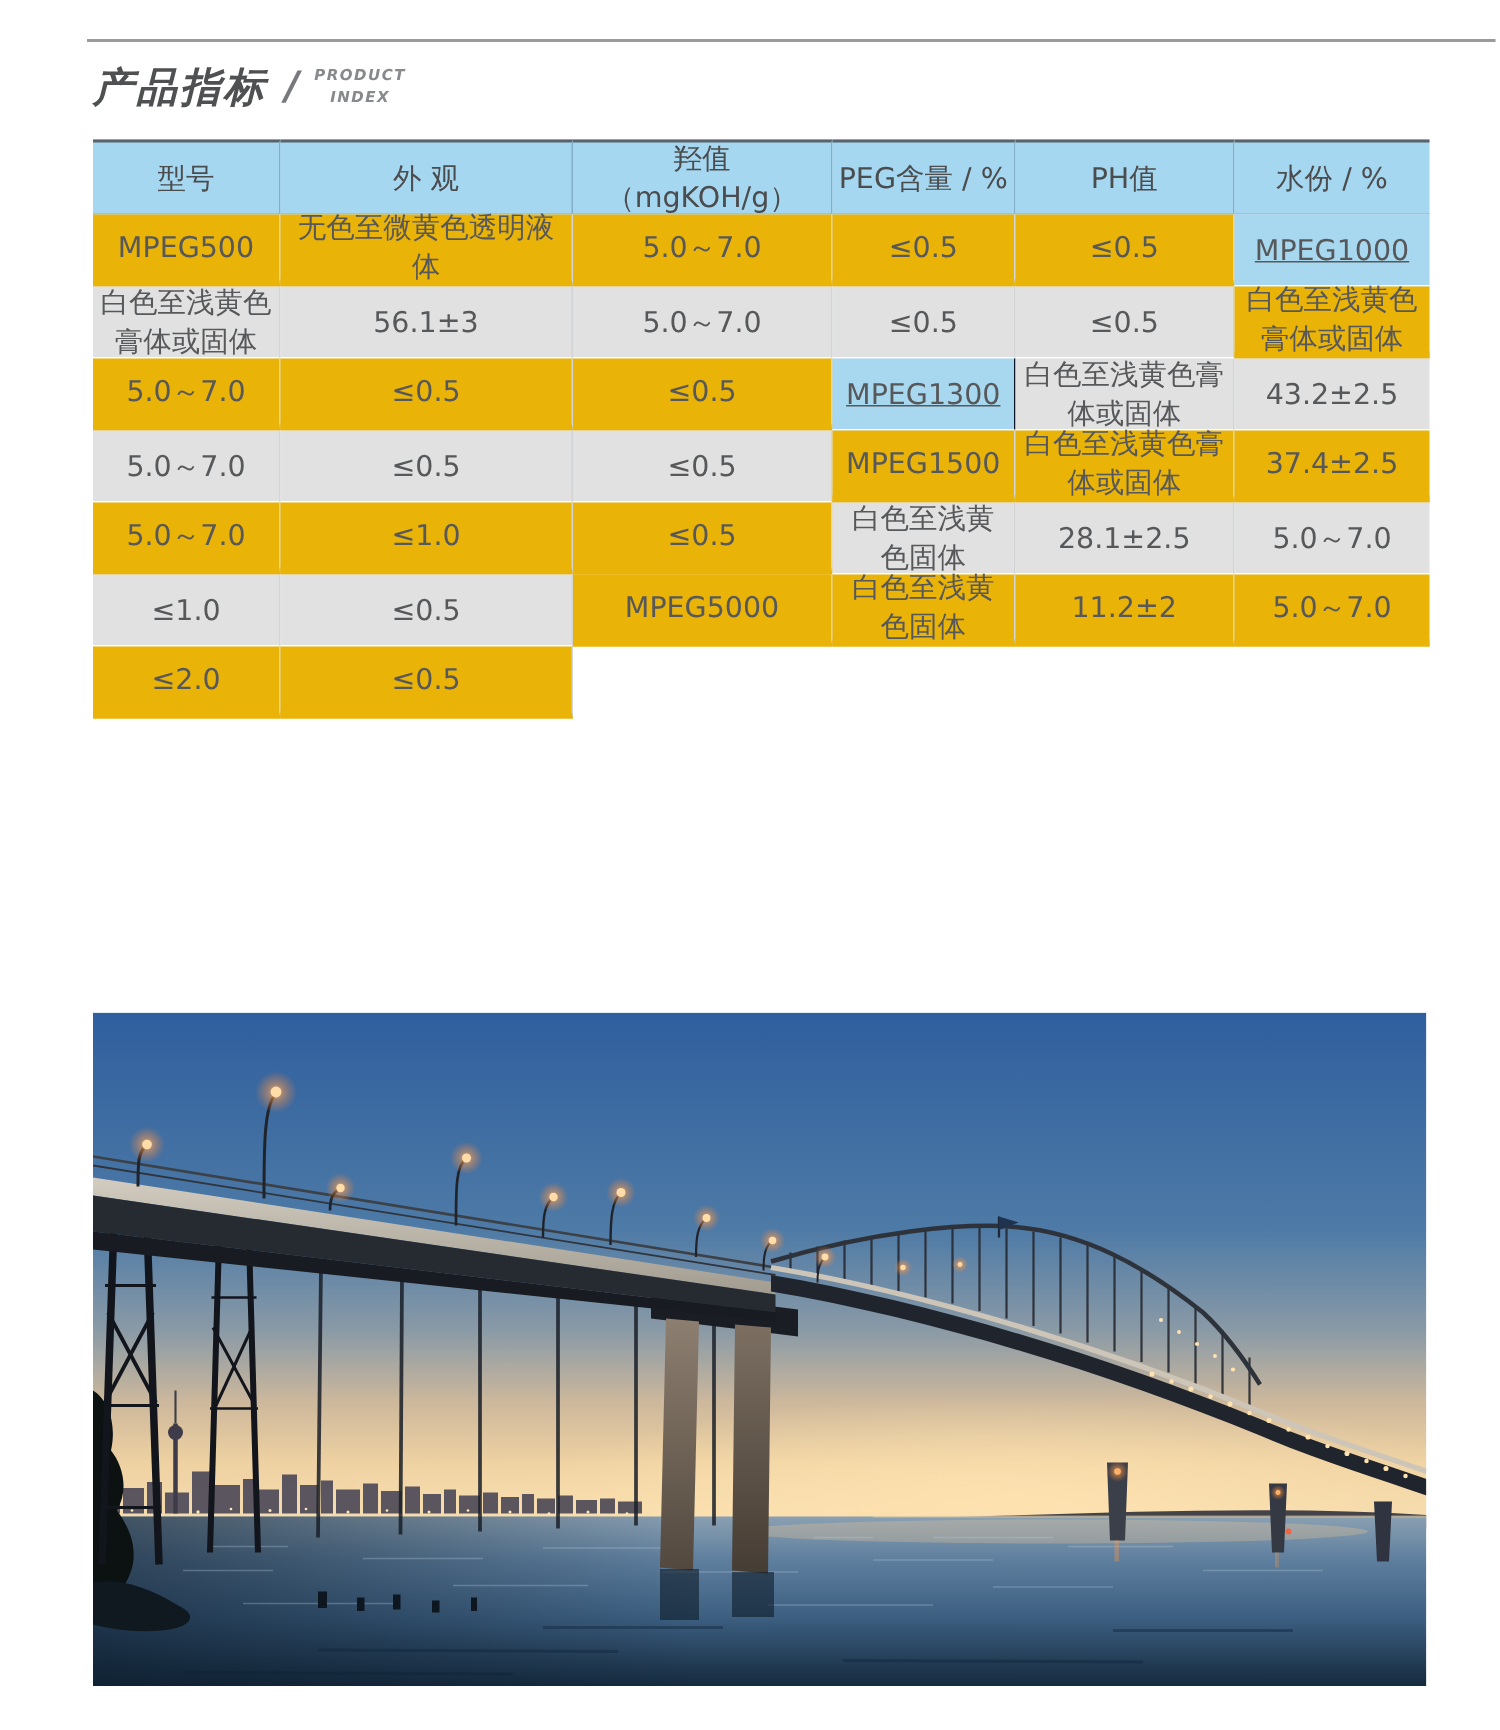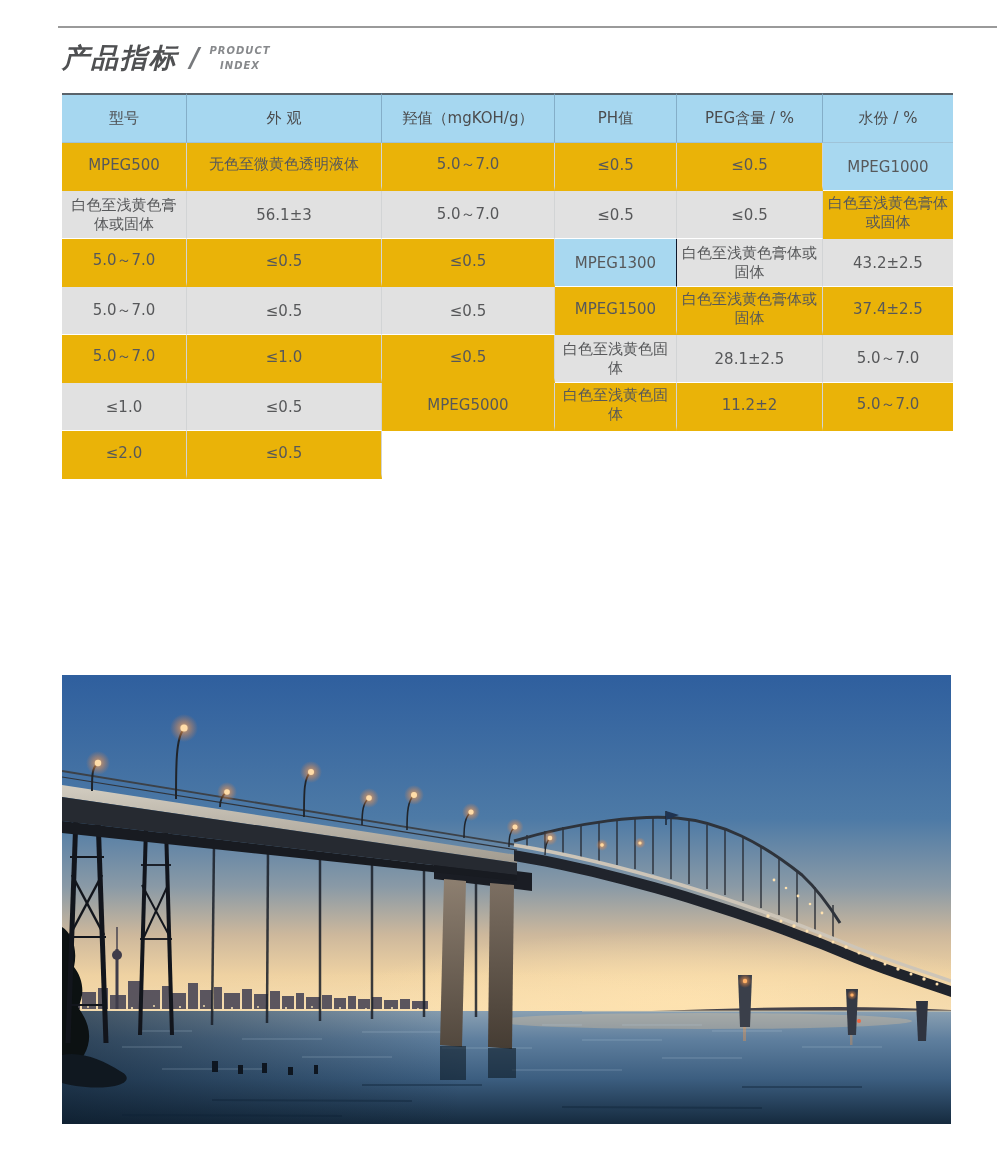--- a/index.html
+++ b/index.html
@@ -10,30 +10,30 @@
             background:var(--rule-gray,#9a9a9a);}
 
   .title-wrap{position:absolute;left:62px;top:40px;display:flex;align-items:center;font-style:italic;}
   .title-cn{font-size:27px;font-weight:bold;color:var(--title-text,#4f5052);letter-spacing:2px;}
   .title-slash{font-size:26px;font-weight:bold;color:#77797c;margin:0 10px 0 12px;}
   .title-en{font-size:10px;font-weight:bold;color:var(--subtitle-gray,#87898c);
             letter-spacing:1px;line-height:15px;text-align:center;}
 
   .spec-table{position:absolute;left:62px;top:93px;width:891px;
               display:grid;grid-template-columns:125px 195px 173px 122px 146px 130px;
-              font-size:15px;}
+              font-size:19px;}
   .cell{display:flex;align-items:center;justify-content:center;text-align:center;
         height:48px;background:#eab308;border-right:1px solid #d2d4d5;border-bottom:5px solid #eab308;
         padding:0 4px;box-sizing:border-box;}
   .cell:nth-child(6n){border-right:none;}
   .th{height:50px;background:var(--header-blue,#a6d7f0);border-right:1px solid #84aec8;
       border-bottom:1px solid #9fc3d8;color:#4b4c4e;}
   .row-head{border-top:2px solid #5a636b;}
   .stripe{background:var(--row-stripe-gray,#e1e1e1);border-bottom:1px solid #fff;}
-  .hl{background:var(--highlight-blue,#a8d8f0);border-right:1px solid #0f172a;border-bottom:1px solid #fff;}
+  .hl{background:var(--highlight-blue,#a8d8f0);border-right:1px solid #0f172a;border-bottom:1px solid #fff;text-decoration:underline;}
 
   .photo{position:absolute;left:62px;top:675px;width:889px;height:449px;overflow:hidden;}
   .photo svg{display:block;}
 </style>
 </head>
 <body>
 
 <div class="top-rule"></div>
 
 <div class="title-wrap">
@@ -42,22 +42,22 @@
   <span class="title-en">
     <span>PRODUCT</span><br>
     <span>INDEX</span>
   </span>
 </div>
 
 <div class="spec-table">
   <div class="cell th row-head">型号</div>
   <div class="cell th row-head">外 观</div>
   <div class="cell th row-head">羟值（mgKOH/g）</div>
+  <div class="cell th row-head">PEG含量 / %</div>
   <div class="cell th row-head">PH值</div>
-  <div class="cell th row-head">PEG含量 / %</div>
   <div class="cell th row-head">水份 / %</div>
 
   <div class="cell">MPEG500</div>
   <div class="cell">无色至微黄色透明液体</div>
   <div class="cell">5.0～7.0</div>
   <div class="cell">≤0.5</div>
   <div class="cell">≤0.5</div>
 
   <div class="cell hl">MPEG1000</div>
   <div class="cell stripe">白色至浅黄色膏体或固体</div>

